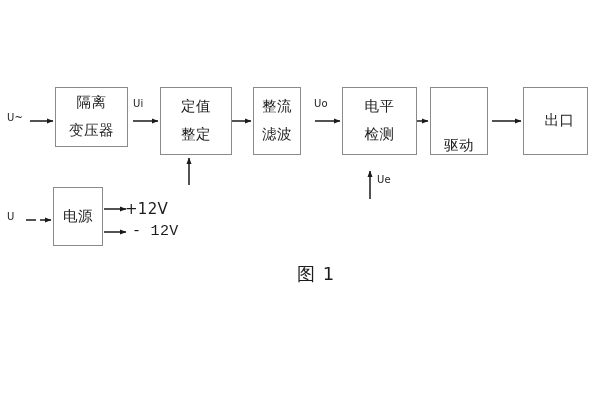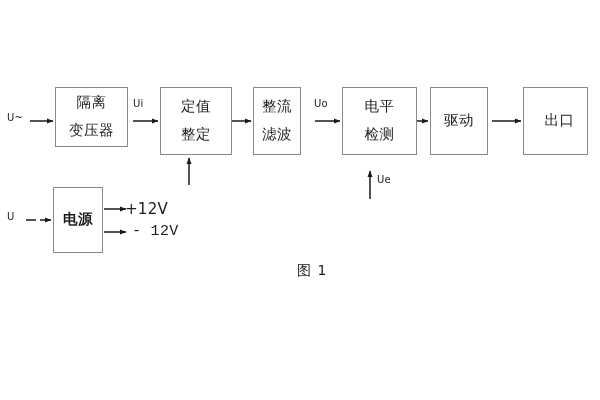--- a/index.html
+++ b/index.html
@@ -43,21 +43,21 @@
     position: absolute;
     font-size: 10px;
     color: #1c1c1c;
     white-space: nowrap;
     letter-spacing: 0.3px;
   }
   .lbl-small { font-size: 15px; }
 
   .caption {
     position: absolute;
-    font-size: 14px;
+    font-size: 18px;
     color: #1c1c1c;
     letter-spacing: 1px;
   }
 
   svg.wires {
     position: absolute;
     left: 0; top: 0;
     width: 600px;
     height: 400px;
     pointer-events: none;
@@ -112,29 +112,29 @@
   <div class="node" style="left:253px; top:87px; width:48px; height:68px;">
     <span>整流</span>
     <span class="line2">滤波</span>
   </div>
 
   <div class="node" style="left:342px; top:87px; width:75px; height:68px;">
     <span>电平</span>
     <span class="line2">检测</span>
   </div>
 
-  <div class="node single" style="left:430px; top:87px; width:58px; height:68px;">
+  <div class="node single" style="left:430px; top:87px; width:58px; height:68px;justify-content:flex-end;">
     <span>驱动</span>
   </div>
 
   <div class="node" style="left:523px; top:87px; width:65px; height:68px;padding-left:8px;">
     <span>出口</span>
   </div>
 
-  <div class="node single" style="left:53px; top:187px; width:50px; height:66px;font-weight:bold;">
+  <div class="node single" style="left:53px; top:187px; width:50px; height:59px;">
     <span>电源</span>
   </div>
 
 
 
   <div class="lbl" style="left:7px; top:112px;">U~</div>
 
   <div class="lbl" style="left:7px; top:211px;">U</div>
 
   <div class="lbl" style="left:133px; top:98px;">Ui</div>

